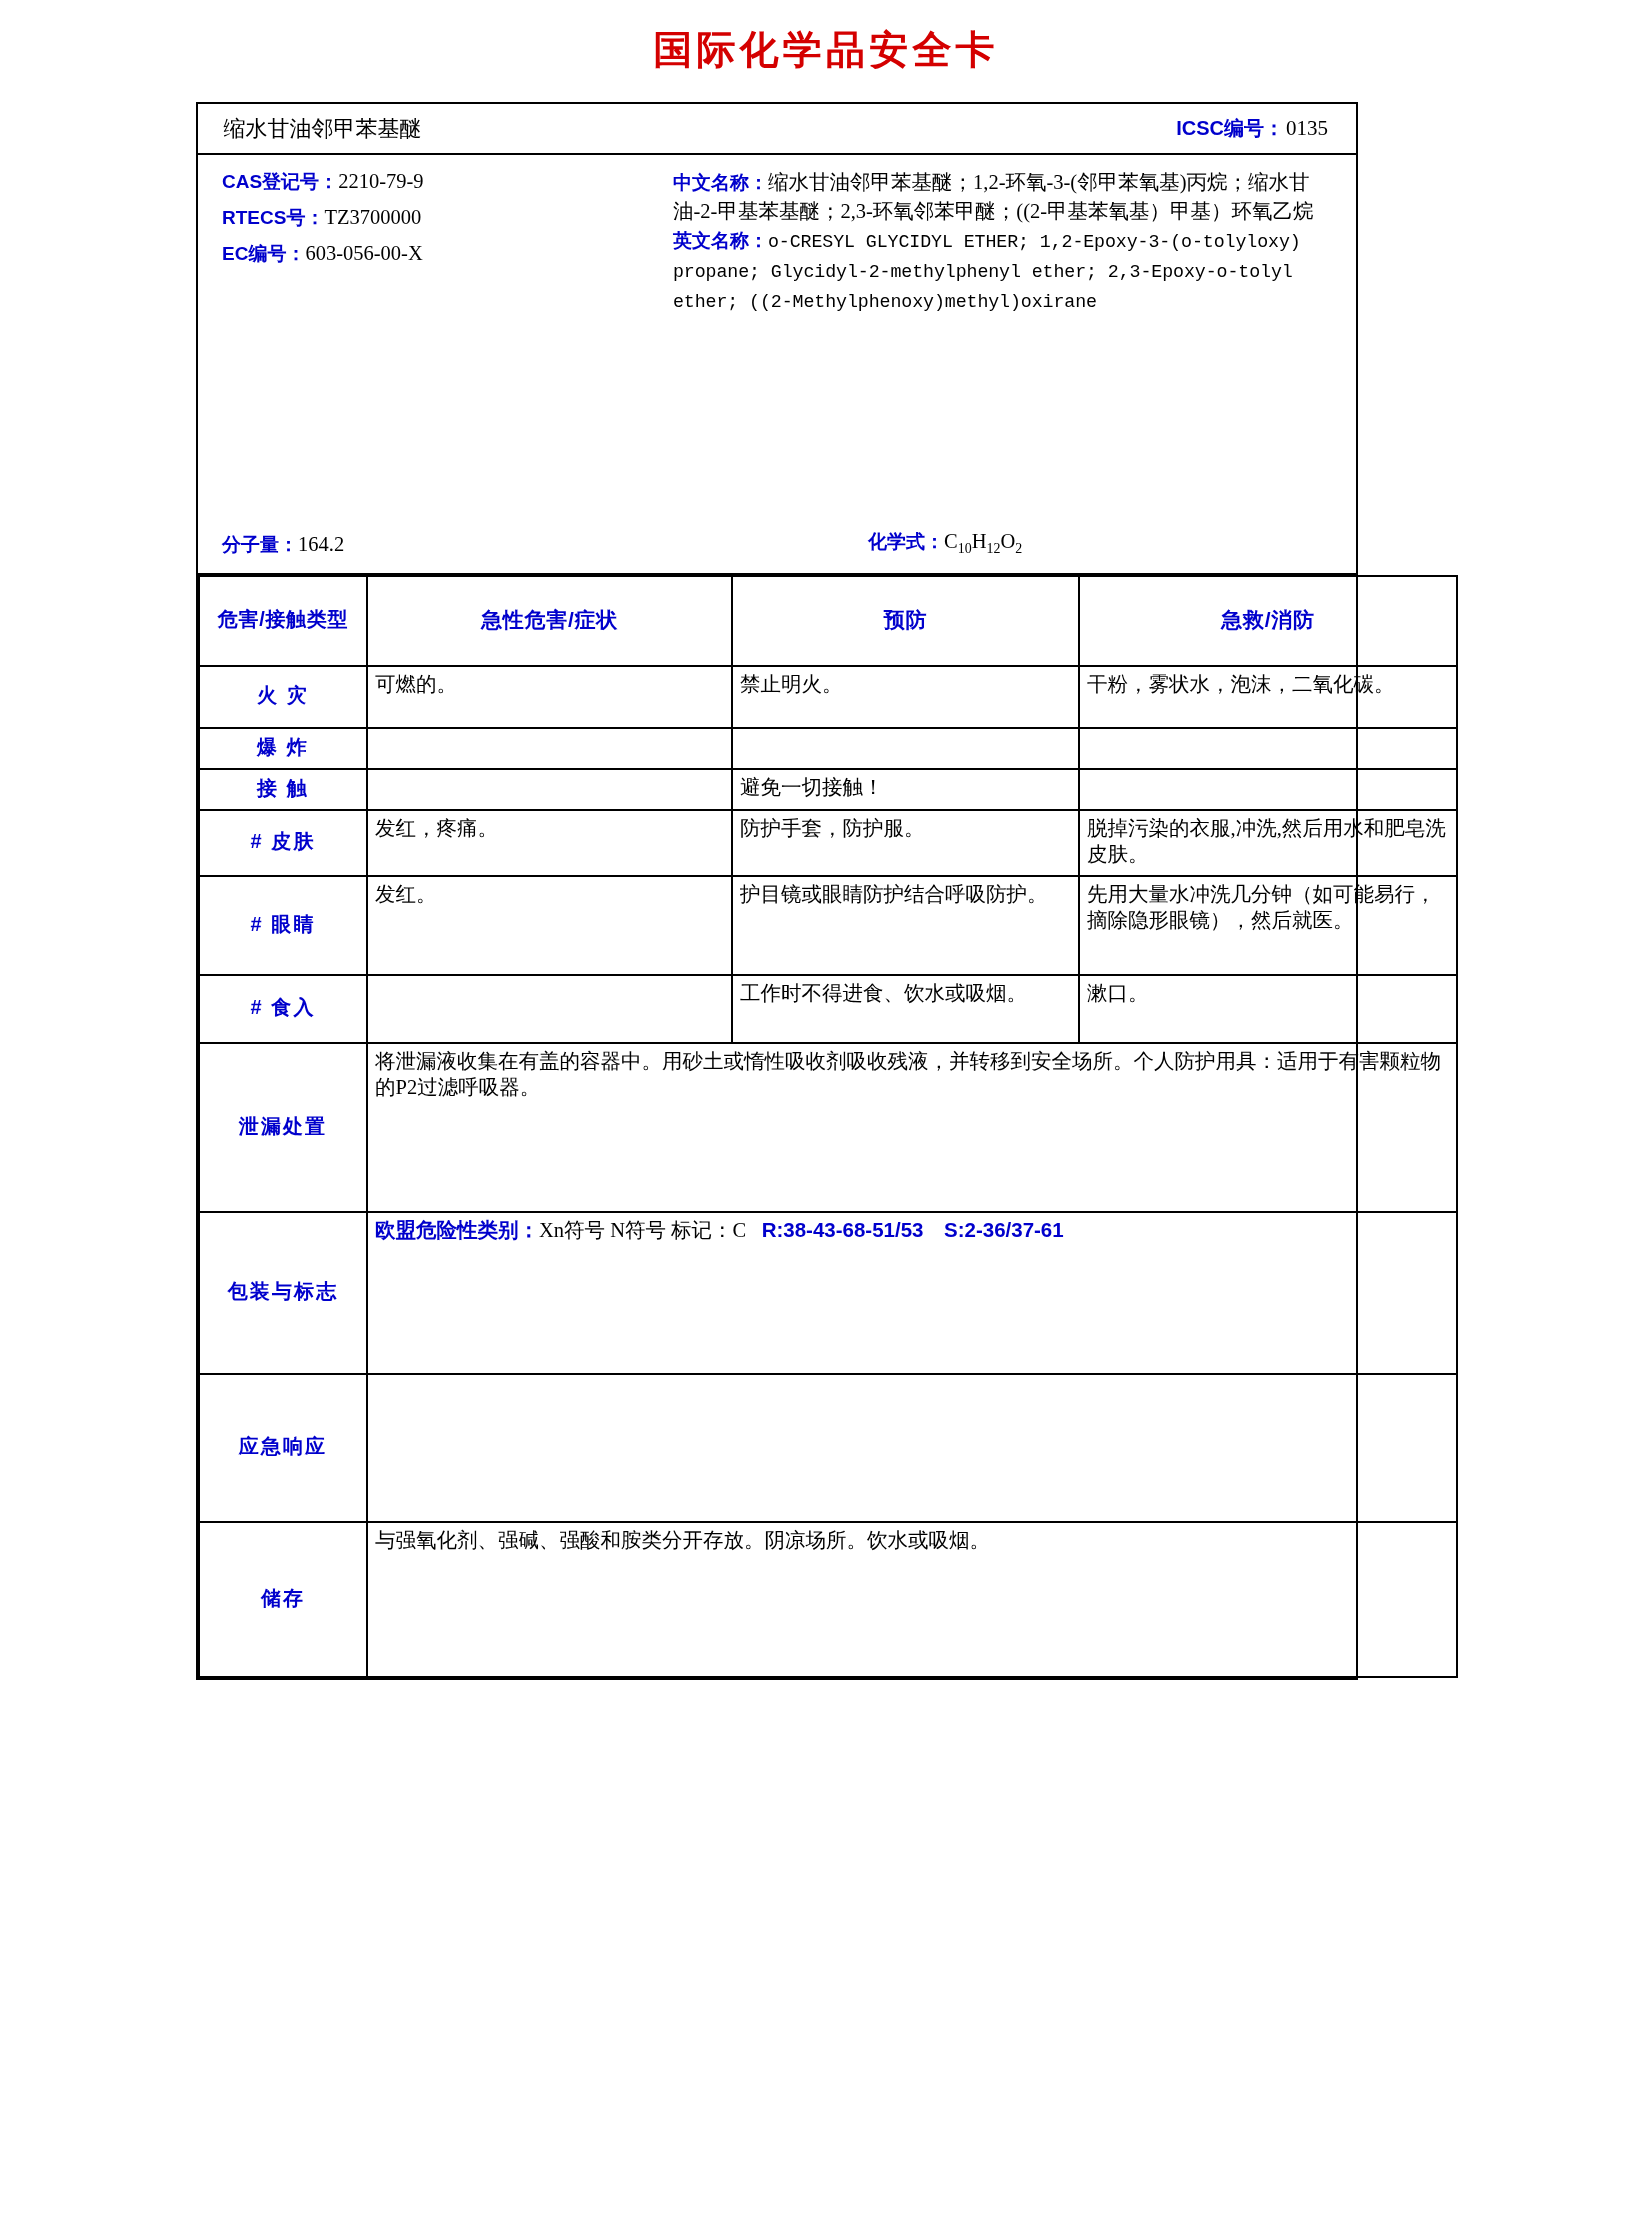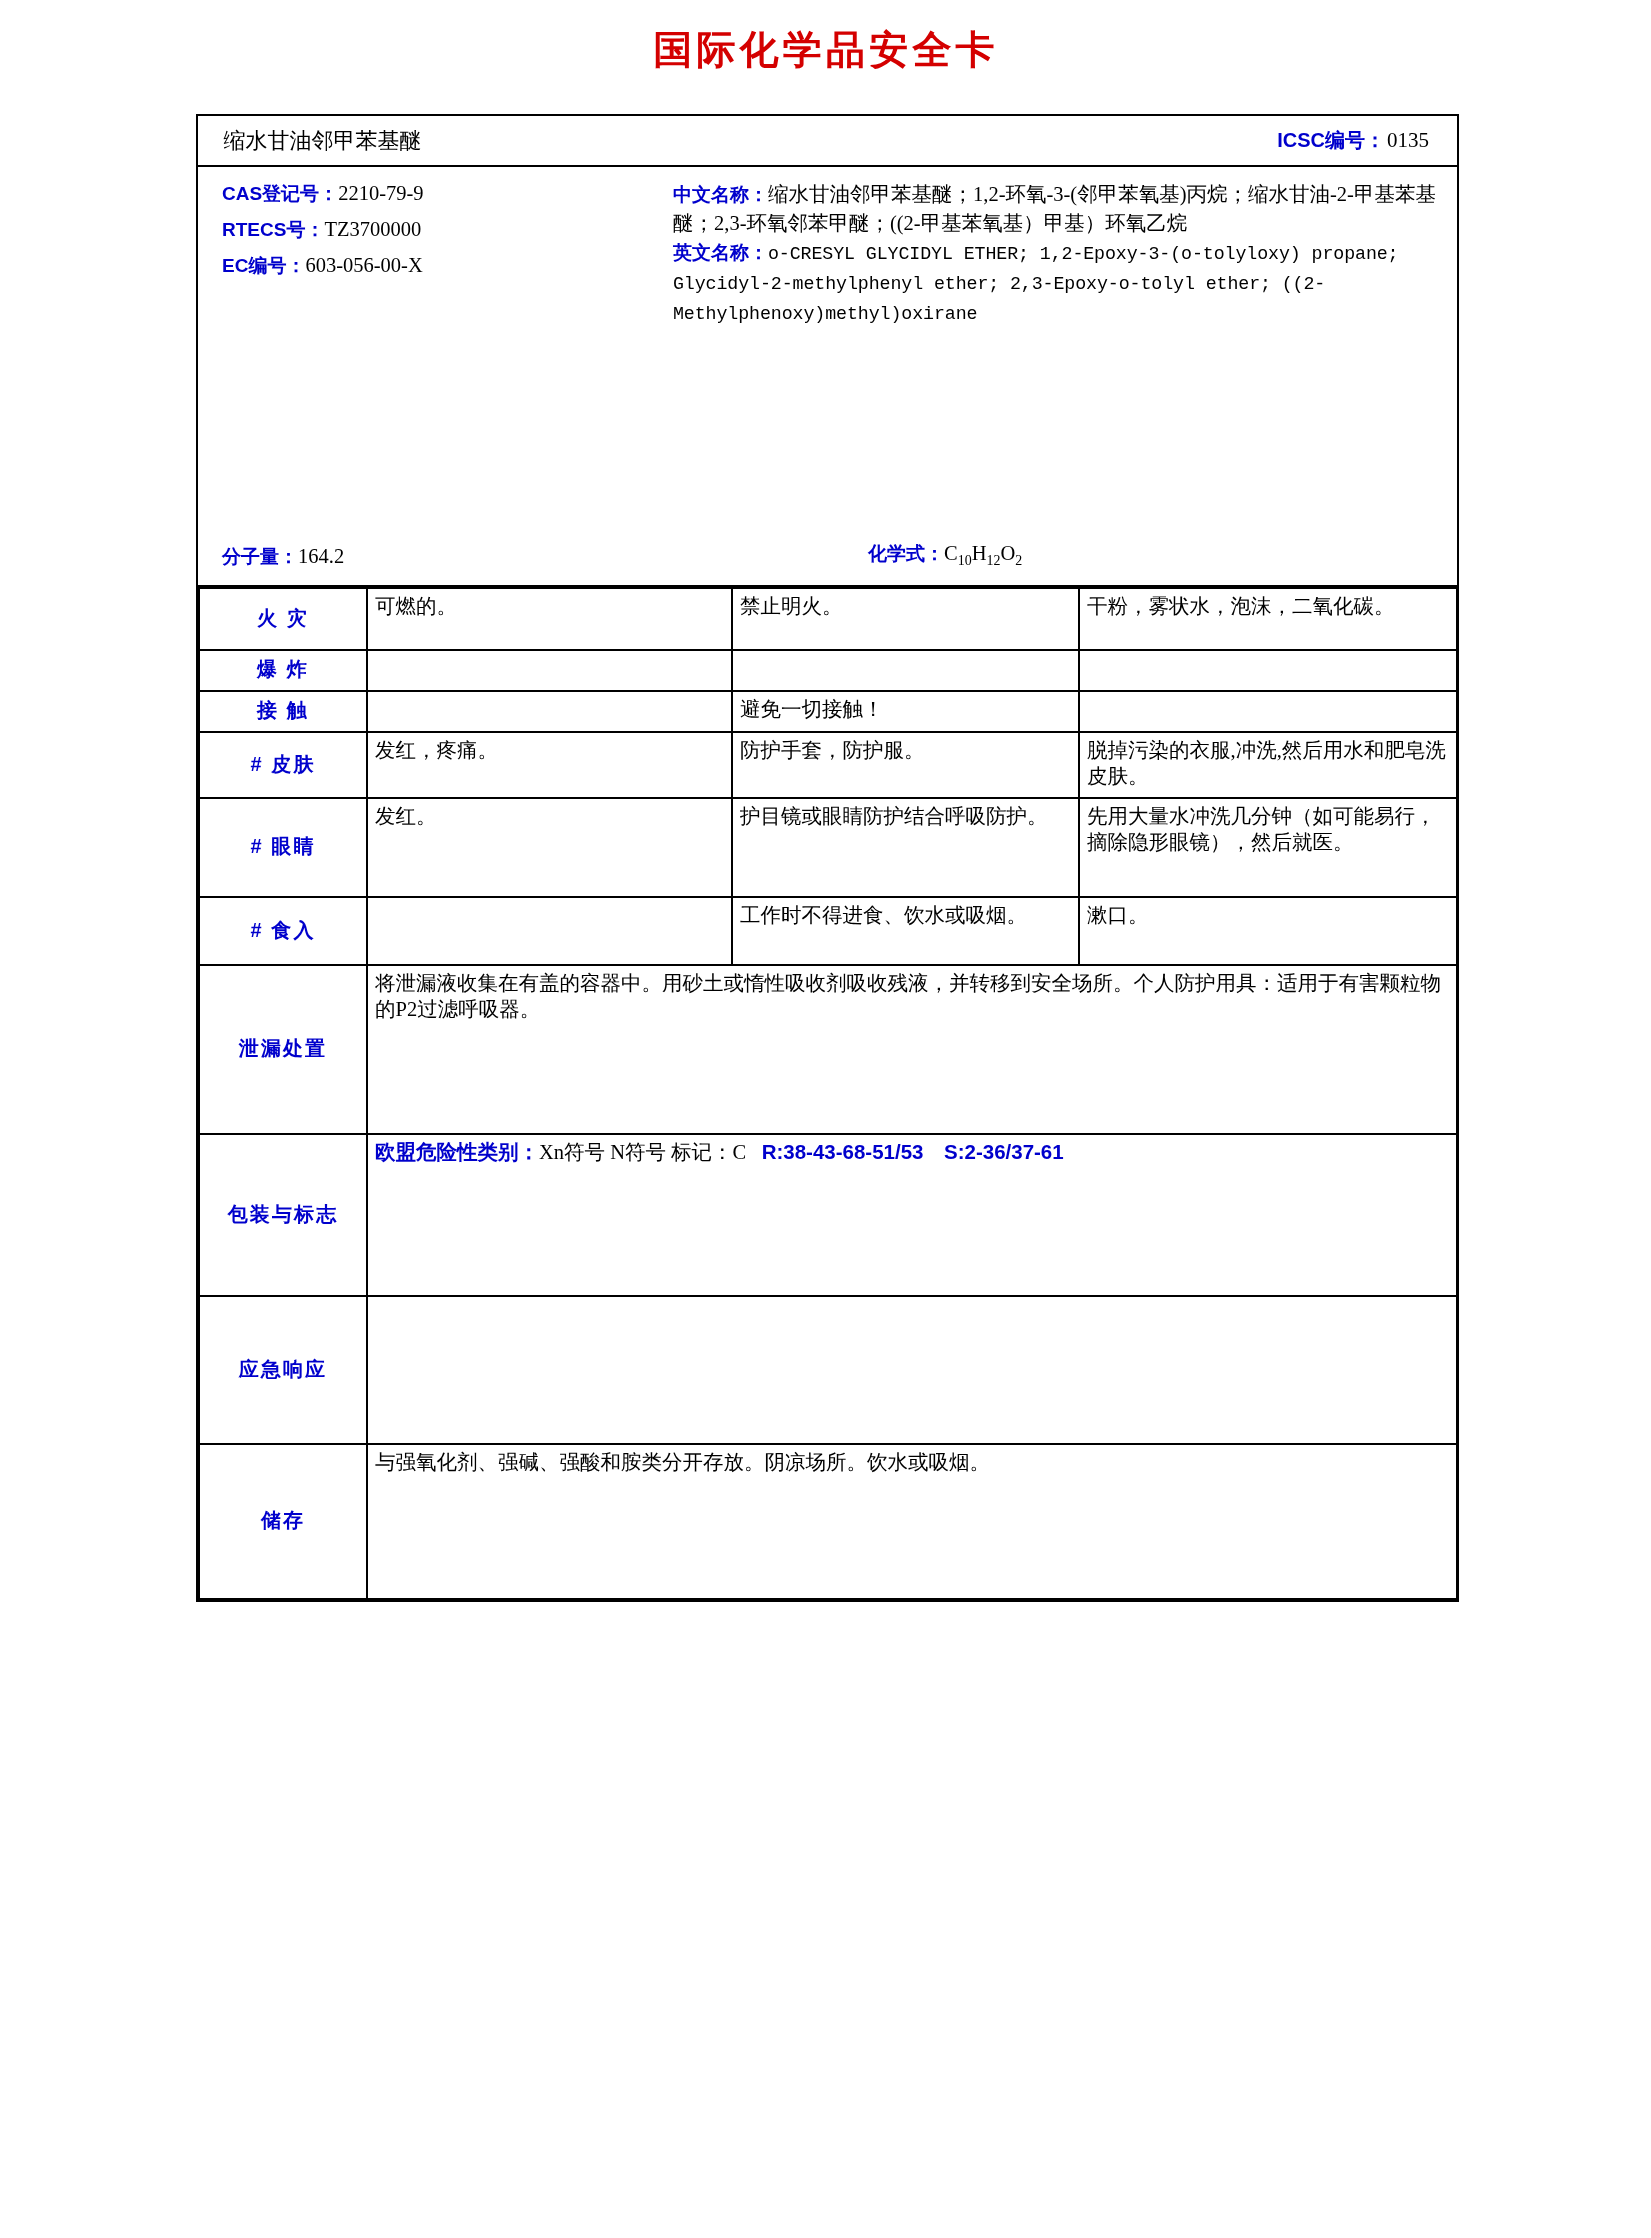--- a/index.html
+++ b/index.html
@@ -26,22 +26,22 @@
     font-family: "Liberation Sans", sans-serif;
     font-weight: bold;
     font-size: 39px;
     letter-spacing: 4.2px;
     margin: 0;
     padding-top: 22.6px;
   }
   .card {
     position: absolute;
     left: 196px;
-    top: 114px;
-    width: 1263px;
+    top: 102px;
+    width: 1162px;
     border: 2.1px solid #000000;
     box-sizing: border-box;
   }
   .row {
     display: flex;
     width: 100%;
     box-sizing: border-box;
   }
   .hdr-row {
     border-bottom: 2.1px solid #000;
@@ -225,20 +225,26 @@
     </div>
 
     <table class="main">
       <colgroup>
         <col class="c1">
           <col class="c2">
           <col class="c3">
           <col class="c4">
       </colgroup>
       <tbody>
+        <tr class="headrow">
+          <td class="cat">危害/接触类型</td>
+          <td>急性危害/症状</td>
+          <td>预防</td>
+          <td>急救/消防</td>
+        </tr>
 
         <tr style="height:62px">
           <td class="cat">火 灾</td>
           <td>可燃的。</td>
           <td>禁止明火。</td>
           <td>干粉，雾状水，泡沫，二氧化碳。</td>
         </tr>
 
         <tr style="height:41px">
           <td class="cat">爆 炸</td>

